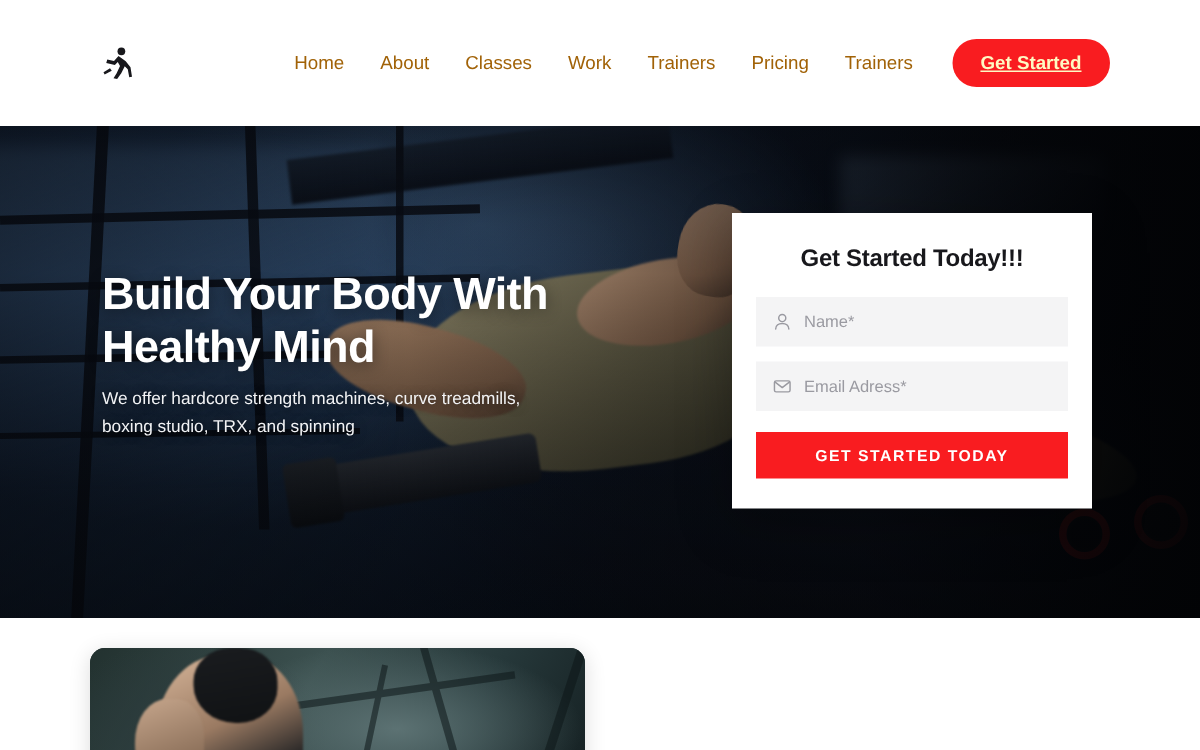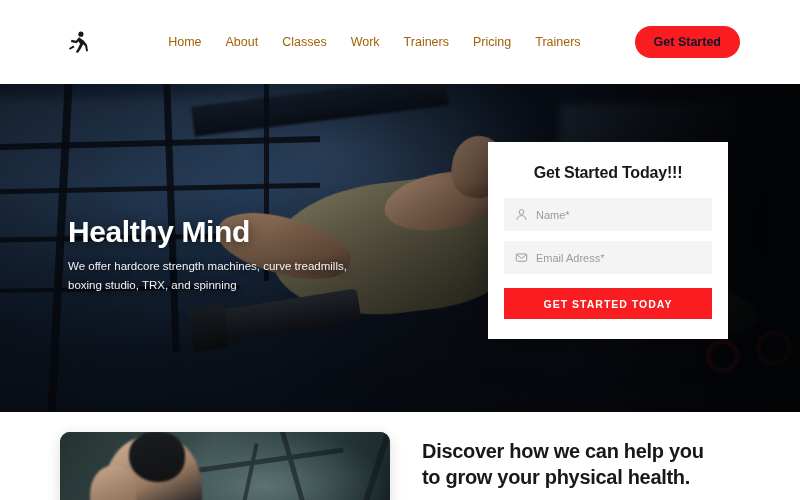--- a/index.html
+++ b/index.html
@@ -45,30 +45,31 @@
   }
   .nav-link {
     font-size:12.5px;
     color:#a16207;
     font-weight:500;
     text-decoration:none;
     white-space:nowrap;
     cursor:pointer;
   }
   .btn-get-started {
-    margin-left:30px;
+    margin-left:2px;
     background:#f91c20;
-    color:#0f172a;
+    color:#fef9c3;
     font-size:12.5px;
     font-weight:600;
     border:none;
     border-radius:999px;
     padding:9px 19px;
     cursor:pointer;
     white-space:nowrap;
+    text-decoration:underline;
   }
 
   
   .hero {
     position:relative;
     height:328px;
     overflow:hidden;
     background:#06070b;
   }
   .hero-photo { position:absolute; inset:0; overflow:hidden; }
@@ -347,21 +348,21 @@
 
     <div class="plate p1"></div>
     <div class="plate p2"></div>
     <div class="hero-vignette"></div>
   </div>
 
   <div class="hero-inner">
 
     <div class="hero-copy">
       <h1 class="hero-title">
-        <br>
+        <span>Build Your Body With</span><br>
         <span>Healthy Mind</span>
       </h1>
       <p class="hero-sub">We offer hardcore strength machines, curve treadmills, boxing studio, TRX, and spinning</p>
     </div>
 
     <div class="form-card">
       <div class="form-title">Get Started Today!!!</div>
 
       <label class="field">
         <svg width="13" height="13" viewBox="0 0 16 16" fill="none" stroke="#9a9aa1" stroke-width="1.2">
@@ -395,21 +396,14 @@
       <div class="dp-strut dp-s2"></div>
       <div class="dp-strut dp-s3"></div>
       <div class="dp-strut dp-s4"></div>
     </div>
     <div class="dp-person"></div>
     <div class="dp-arm"></div>
     <div class="dp-hair"></div>
 
   </div>
 
-  <div class="discover-copy">
-    <h2 class="discover-title">
-      <span>Discover how we can help you</span><br>
-      <span>to grow your physical health.</span>
-    </h2>
-    <p class="discover-body"></p>
-  </div>
 
 </section>
 
 </body></html>

